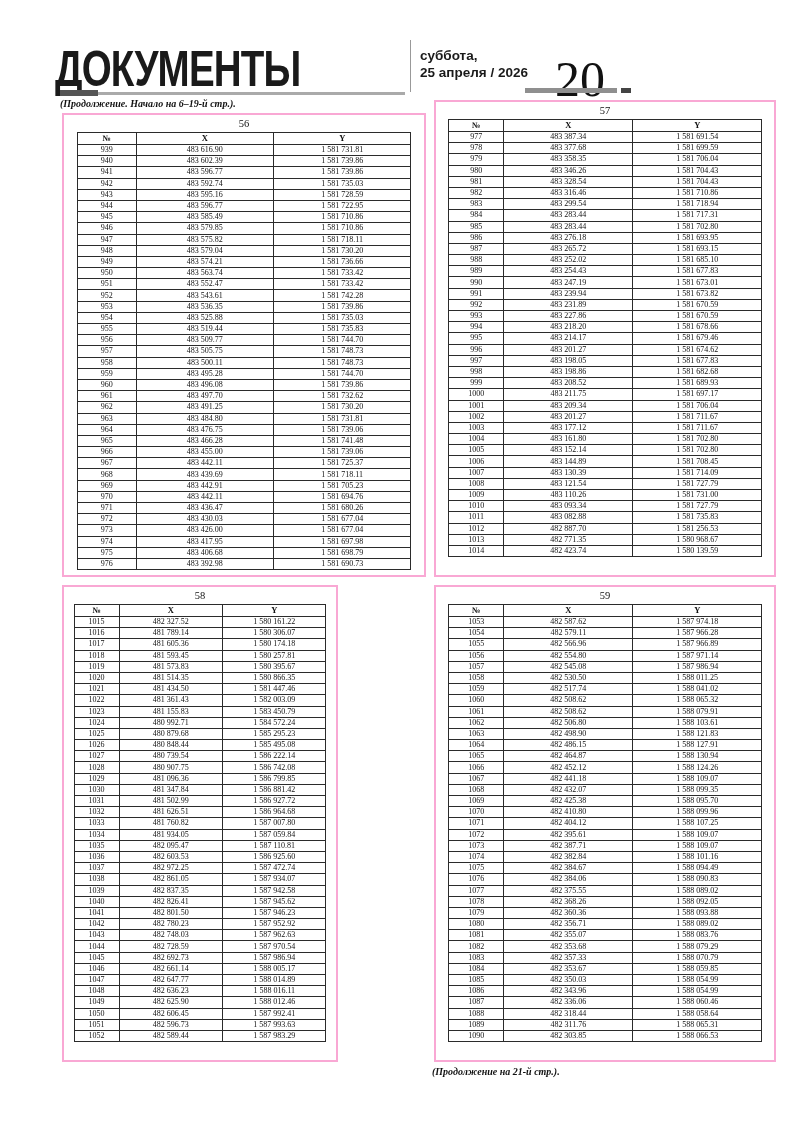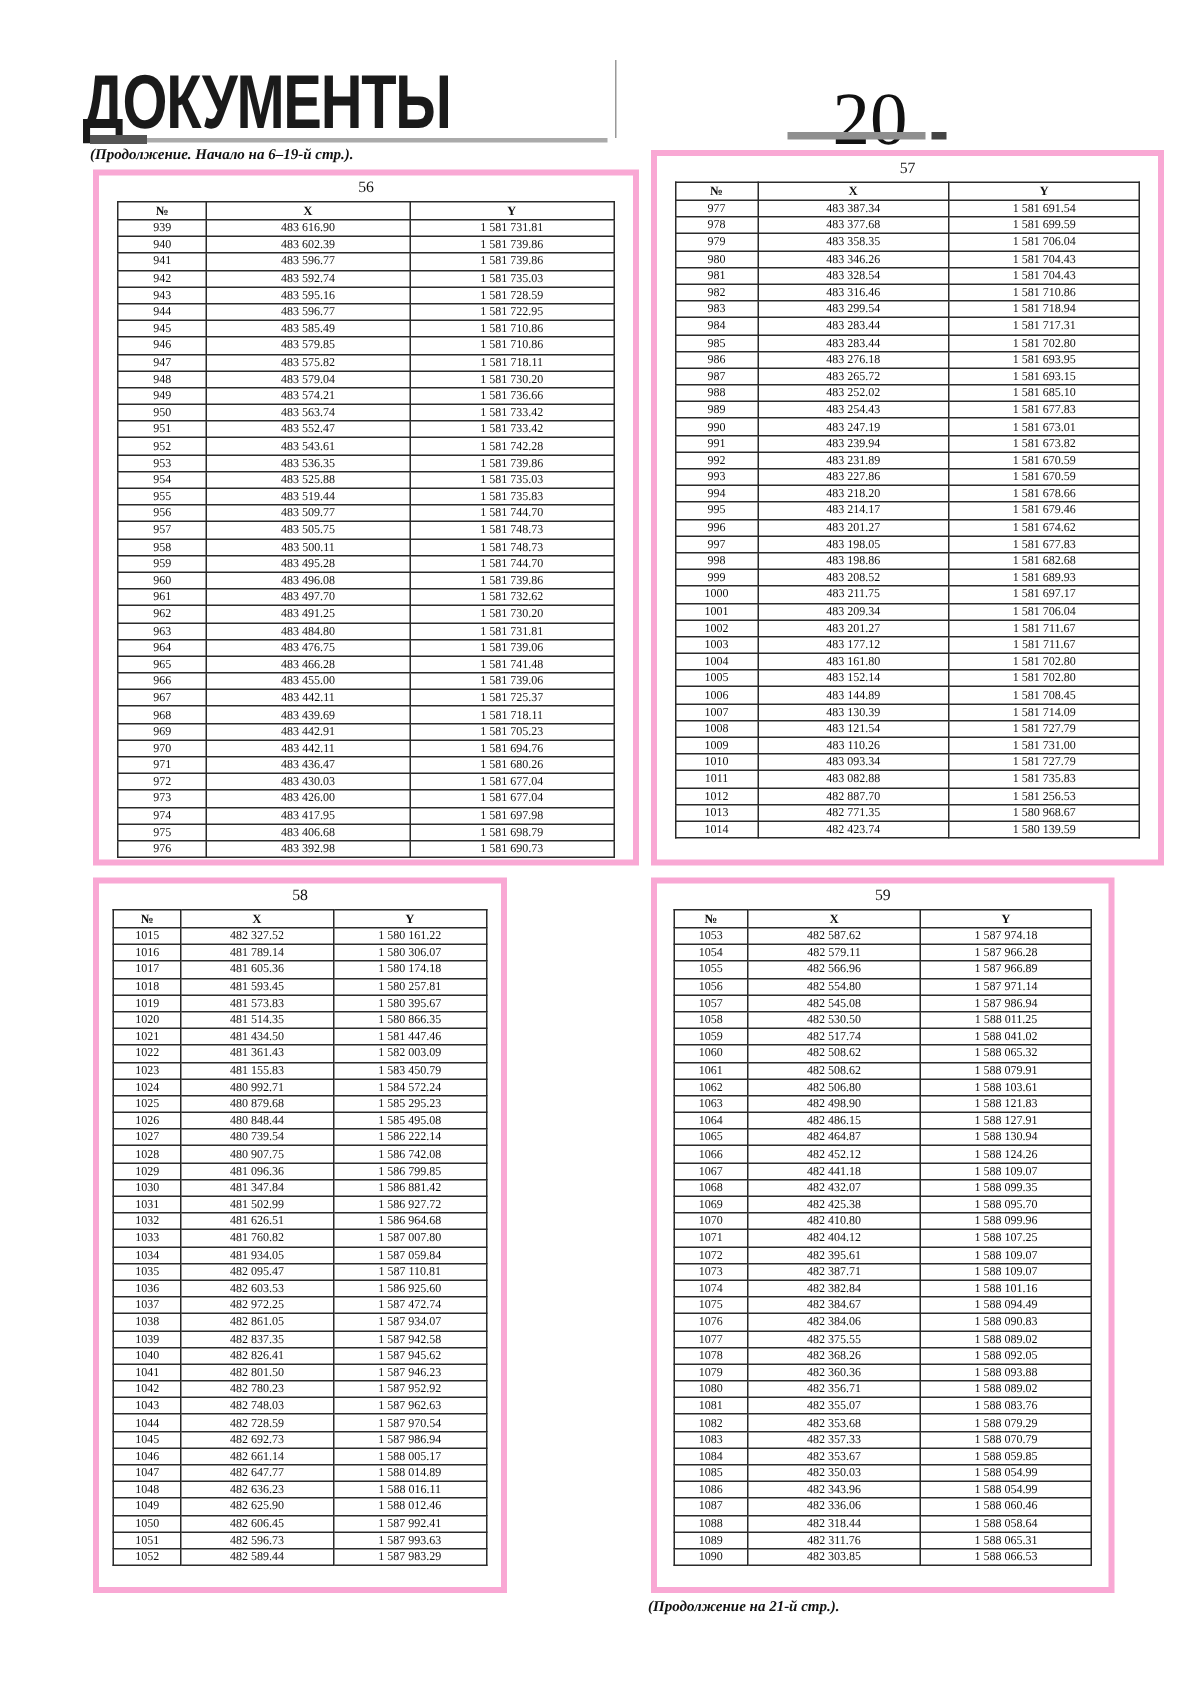--- a/index.html
+++ b/index.html
@@ -40,27 +40,27 @@
   }
   
   .cont-note{
     position:absolute;font-size:10px;font-weight:700;font-style:italic;
     font-family:"Liberation Serif", serif;text-align:left;color:#111;
   }
   #cont-top{left:60px;top:98px;width:340px;}
   #cont-bottom{left:432px;top:1066px;width:345px;}
   
   .table-block{
-    position:absolute;border:4px solid #f9a8d4;background:#fff;
+    position:absolute;border:2px solid #f9a8d4;background:#fff;
     overflow:hidden;box-sizing:border-box;
   }
   #block-0{left:62px;top:113px;width:364px;height:464px;}
   #block-1{left:434px;top:100px;width:342px;height:477px;}
   #block-2{left:62px;top:585px;width:276px;height:477px;}
-  #block-3{left:434px;top:585px;width:309px;height:477px;}
+  #block-3{left:434px;top:585px;width:342px;height:477px;}
   .tbl-title{
     text-align:center;font-size:10.5px;margin-top:3px;margin-bottom:3px;
     font-family:"Liberation Serif", serif;color:#111;
   }
   .coord-table{
     border-collapse:collapse;margin:0 auto;width:93%;
     font-family:"Liberation Serif", serif;table-layout:fixed;
   }
   .coord-table th,.coord-table td{
     border:1px solid #2b2b2b;text-align:center;vertical-align:middle;
@@ -74,20 +74,24 @@
 </style>
 </head>
 <body>
 
 <div class="masthead">
   <div class="doc-title">ДОКУМЕНТЫ</div>
   <div class="doc-title-rule">
       <span class="dark"></span>
     </div>
   <div class="mast-divider"></div>
+  <div class="date-block">
+    <div>суббота,</div>
+    <div>25 апреля / 2026</div>
+  </div>
   <div class="page-number">20</div>
   <div class="page-number-rule">
       <span class="tick"></span>
     </div>
 </div>
 
 <div class="cont-note" id="cont-top">(Продолжение. Начало на 6–19-й стр.).</div>
 <div class="cont-note" id="cont-bottom">(Продолжение на 21-й стр.).</div>
 
 <div class="table-block" id="block-0">

